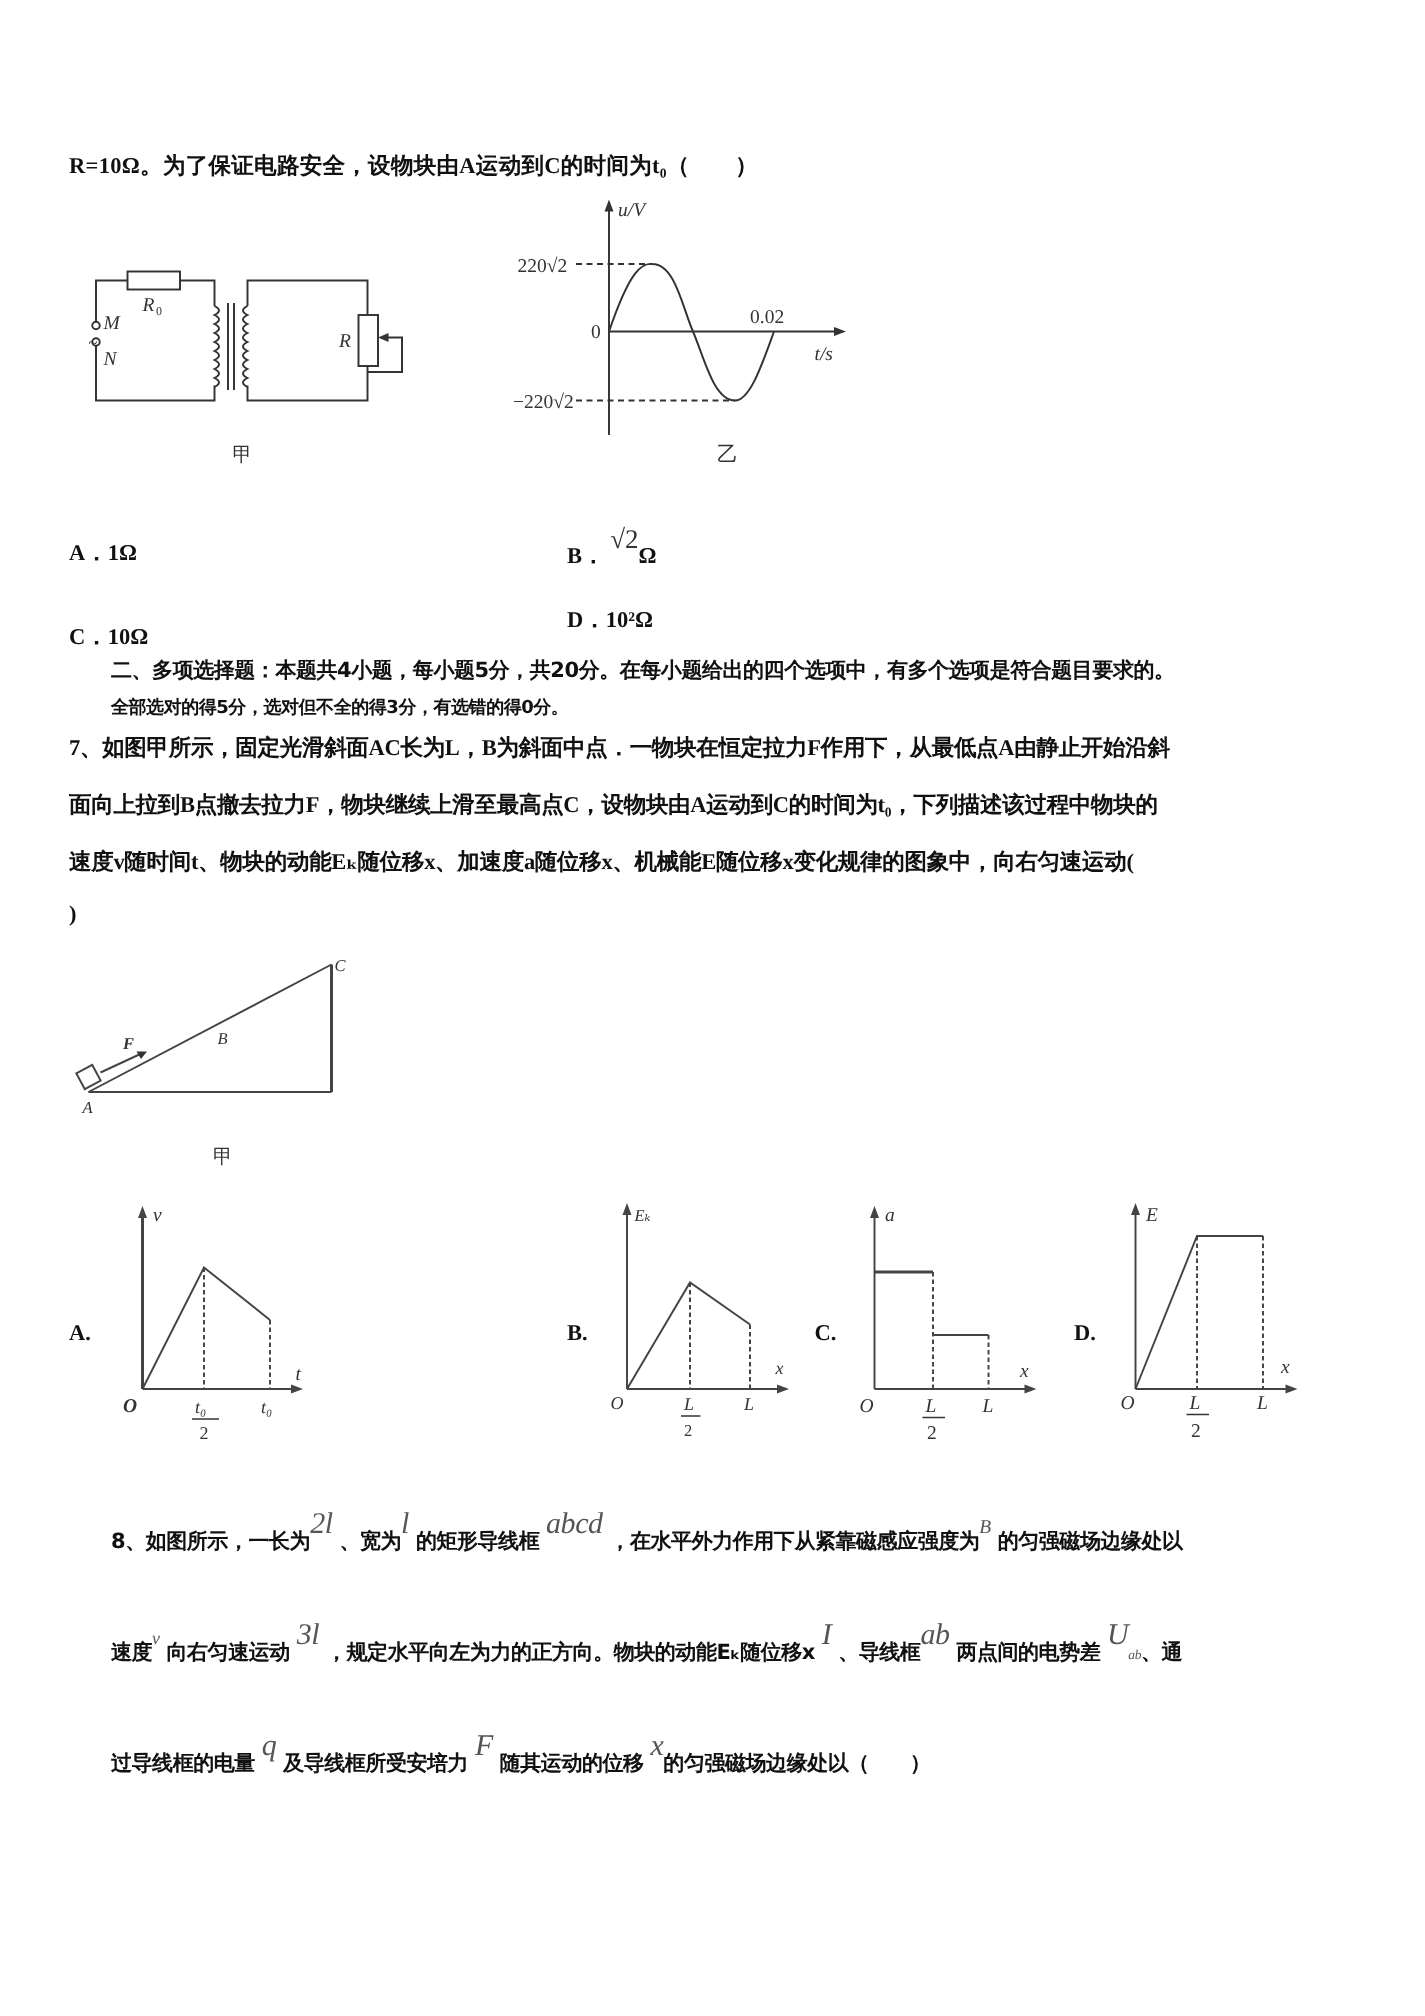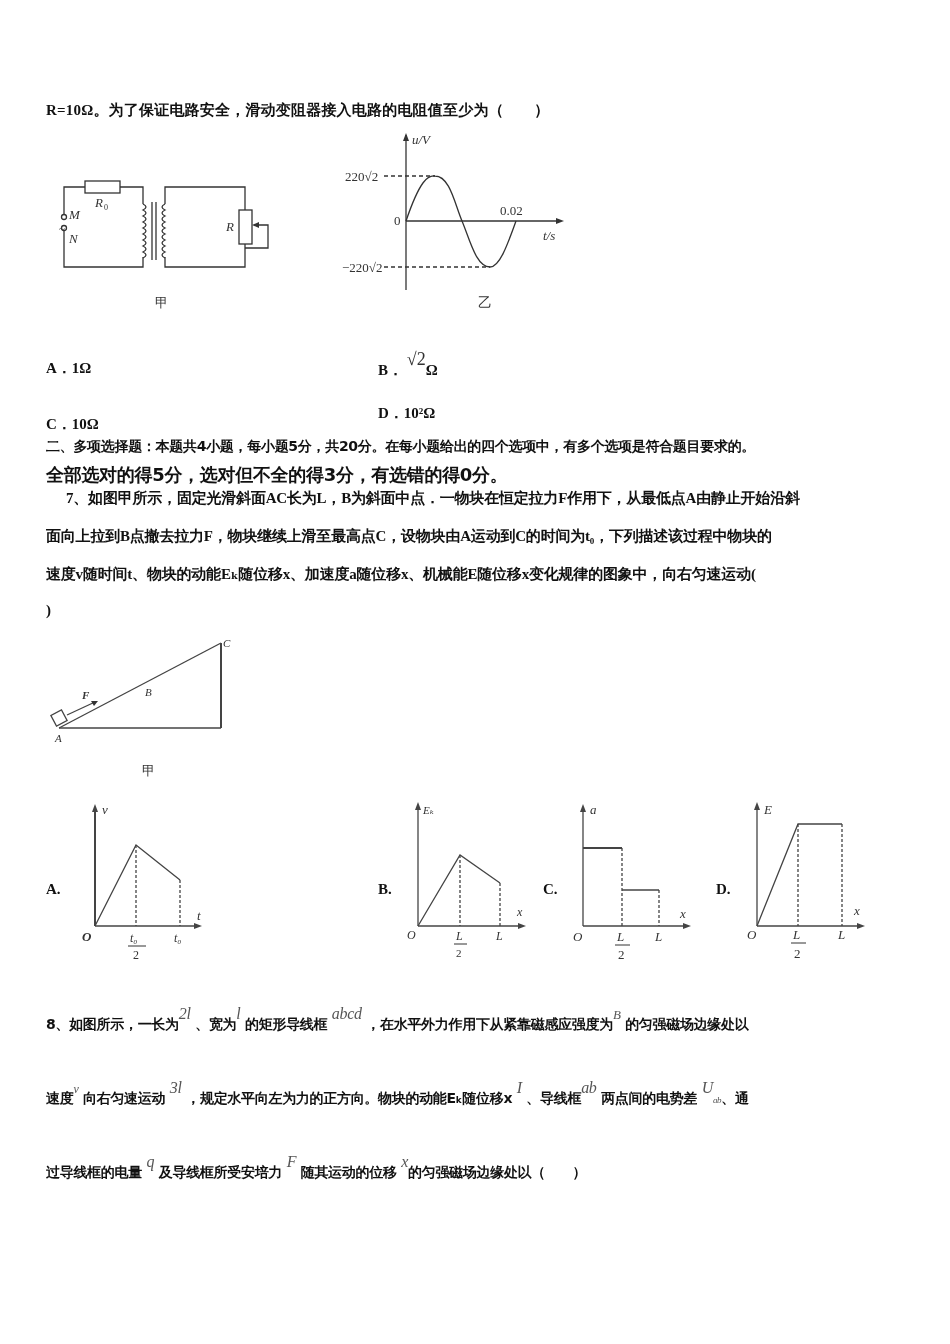--- a/index.html
+++ b/index.html
@@ -1,30 +1,30 @@
 <!DOCTYPE html>
 <html><head>
 <meta charset="utf-8">
 <style>
   html, body { margin: 0; padding: 0; background: #ffffff; }
   body { width: 950px; height: 1344px; position: relative; overflow: hidden;
          font-family: "Liberation Serif", "DejaVu Serif", serif; color: #111; }
   .abs { position: absolute; }
   .line { position: absolute; left: 46px; font-size: 15px; font-weight: bold; white-space: nowrap; letter-spacing: 0.2px; }
-  .sans { font-family: "DejaVu Sans", "Liberation Sans", sans-serif; }
+  .sans { font-family: "DejaVu Sans", "Liberation Sans", sans-serif; margin-left: 28px; }
   .opt { position: absolute; font-size: 15px; font-weight: bold; white-space: nowrap; }
   .math { font-family: "Liberation Serif", "DejaVu Serif", serif; font-style: italic; font-weight: normal; color: #555; position: relative; }
-  .sup { font-size: 16px; top: -10px; }
+  .sup { font-size: 20px; top: -10px; }
   .sub { font-size: 9px; }
   svg text { font-family: "Liberation Serif", "DejaVu Serif", serif; }
 </style>
 </head>
 <body>
 
-<div class="line" style="top:101px;">R=10Ω。为了保证电路安全，滑动变阻器接入电路的电阻值至少为（　　）</div>
+<div class="line" style="top:101px;">R=10Ω。为了保证电路安全，设物块由A运动到C的时间为t₀（　　）</div>
 
 <svg class="abs" style="left:55px;top:172px;" width="230" height="140">
   <g stroke="#333" stroke-width="1.3" fill="none">
     <polyline points="9,42 9,15 30,15"></polyline>
     <rect x="30" y="9" width="35" height="12"></rect>
     <polyline points="65,15 88,15 88,32"></polyline>
     <polyline points="9,58 9,95 88,95 88,85"></polyline>
     <path d="M88,32 q6,3 0,6 q6,3 0,6 q6,3 0,6 q6,3 0,6 q6,3 0,6 q6,3 0,6 q6,3 0,6 q6,3 0,6 q6,3 0,6"></path>
     <line x1="97" y1="30" x2="97" y2="88"></line>
     <line x1="101" y1="30" x2="101" y2="88"></line>
@@ -73,23 +73,23 @@
   <span class="math" style="font-size:18px;font-style:normal;color:#333;top:-10px;">√2</span><span>Ω</span>
 </div>
 <div class="opt" style="left:46px;top:415px;">
   <span>C．</span><span>10Ω</span>
 </div>
 <div class="opt" style="left:378px;top:404px;">
   <span>D．</span><span>10²Ω</span>
 </div>
 
 <div class="line sans" style="top:438px;font-size:14px;letter-spacing:-0.3px;">二、多项选择题：本题共4小题，每小题5分，共20分。在每小题给出的四个选项中，有多个选项是符合题目要求的。</div>
-<div class="line sans" style="top:463px;font-size:18px;letter-spacing:-0.3px;">全部选对的得5分，选对但不全的得3分，有选错的得0分。</div>
+<div class="line sans" style="top:463px;font-size:12px;letter-spacing:-0.3px;">全部选对的得5分，选对但不全的得3分，有选错的得0分。</div>
 
-<div class="line" style="top:489px;letter-spacing:-0.2px;margin-left:20px;">7、如图甲所示，固定光滑斜面AC长为L，B为斜面中点．一物块在恒定拉力F作用下，从最低点A由静止开始沿斜</div>
+<div class="line" style="top:489px;letter-spacing:-0.2px;">7、如图甲所示，固定光滑斜面AC长为L，B为斜面中点．一物块在恒定拉力F作用下，从最低点A由静止开始沿斜</div>
 <div class="line" style="top:527px;letter-spacing:-0.2px;">面向上拉到B点撤去拉力F，物块继续上滑至最高点C，设物块由A运动到C的时间为t₀，下列描述该过程中物块的</div>
 <div class="line" style="top:565px;letter-spacing:-0.2px;">速度v随时间t、物块的动能Eₖ随位移x、加速度a随位移x、机械能E随位移x变化规律的图象中，向右匀速运动(</div>
 <div class="line" style="top:602px;">)</div>
 
 <svg class="abs" style="left:45px;top:632px;" width="200" height="150">
   <g stroke="#444" stroke-width="1.3" fill="none">
     <line x1="14" y1="96" x2="176" y2="11"></line>
     <line x1="14" y1="96" x2="176" y2="96"></line>
     <line x1="176" y1="11" x2="176" y2="96" stroke-width="2"></line>
     <rect x="8" y="80" width="12" height="12" transform="rotate(-28 14 86)"></rect>

